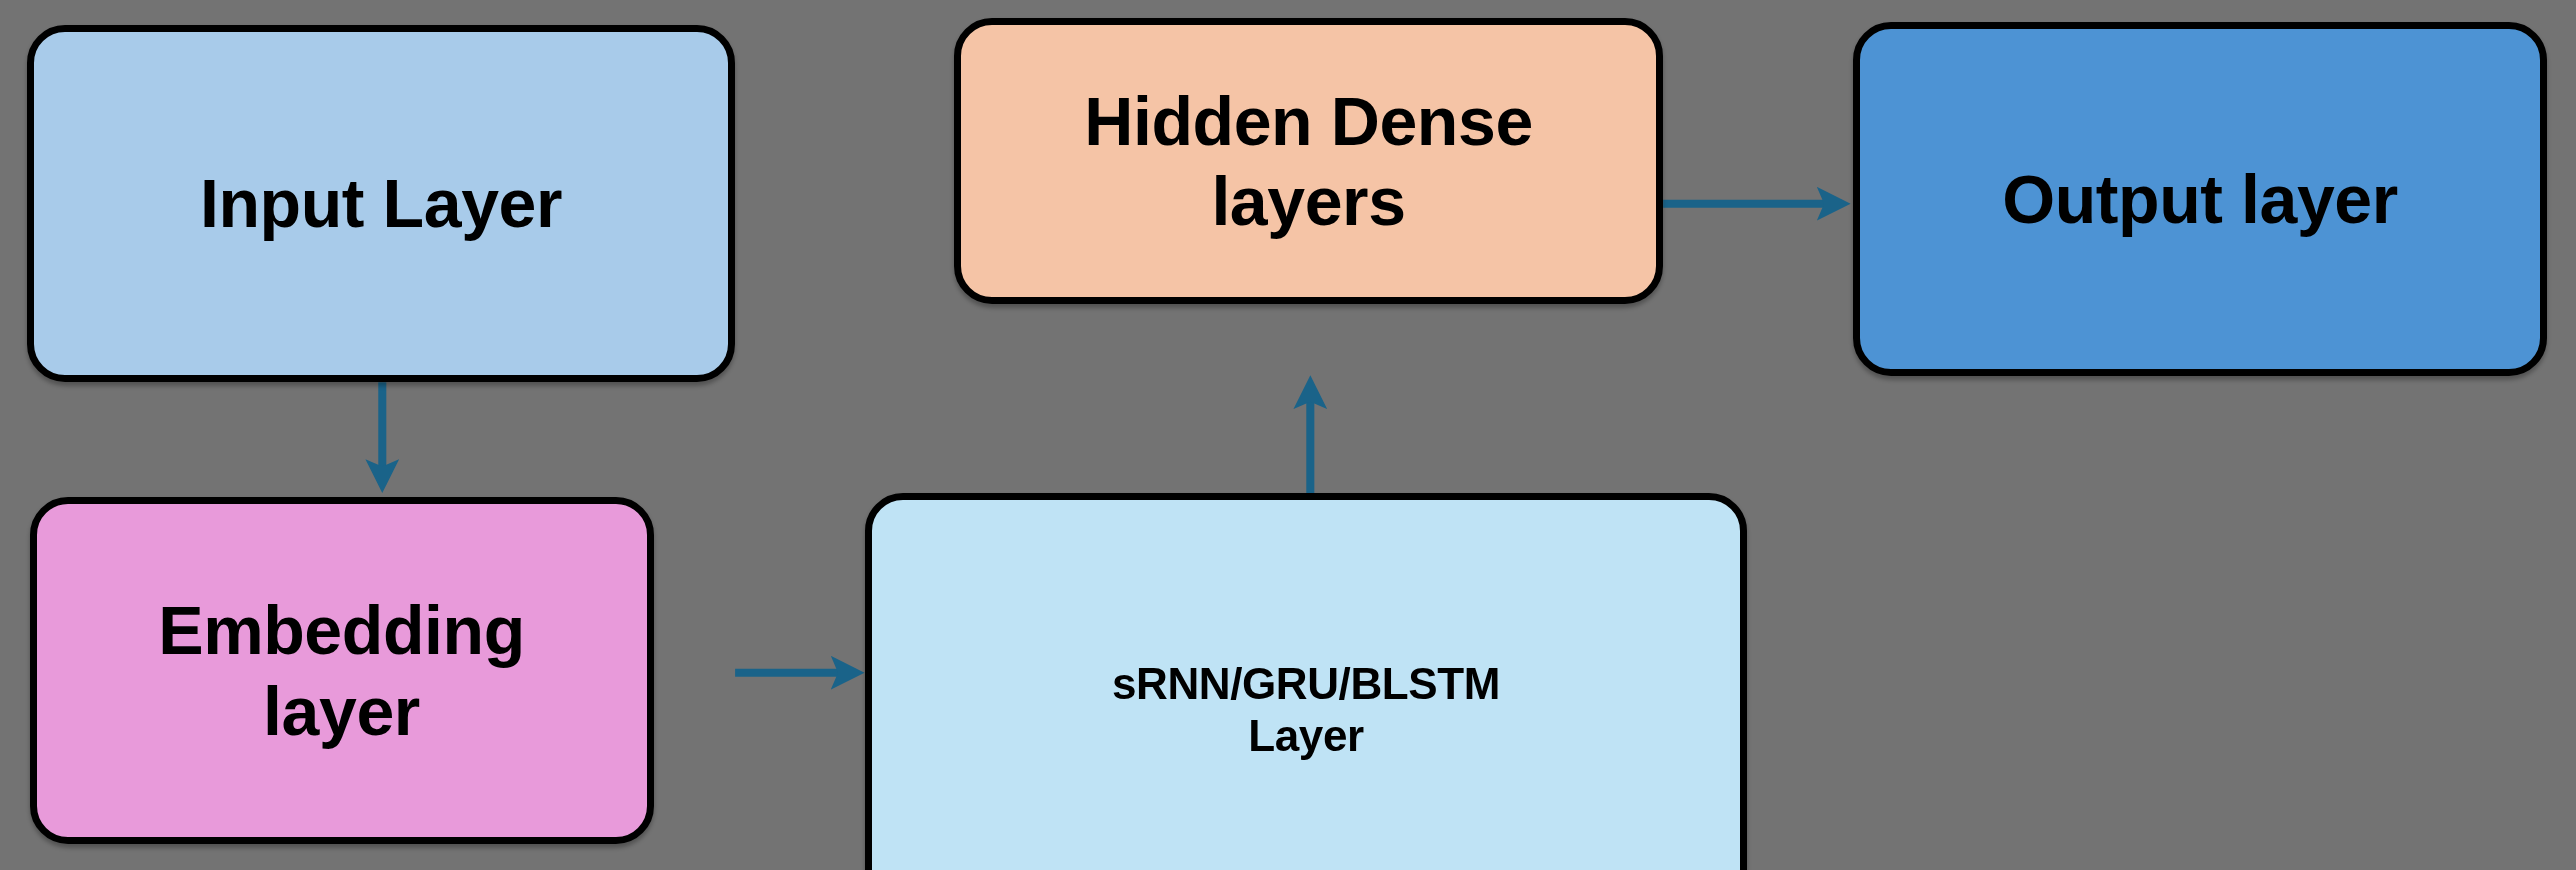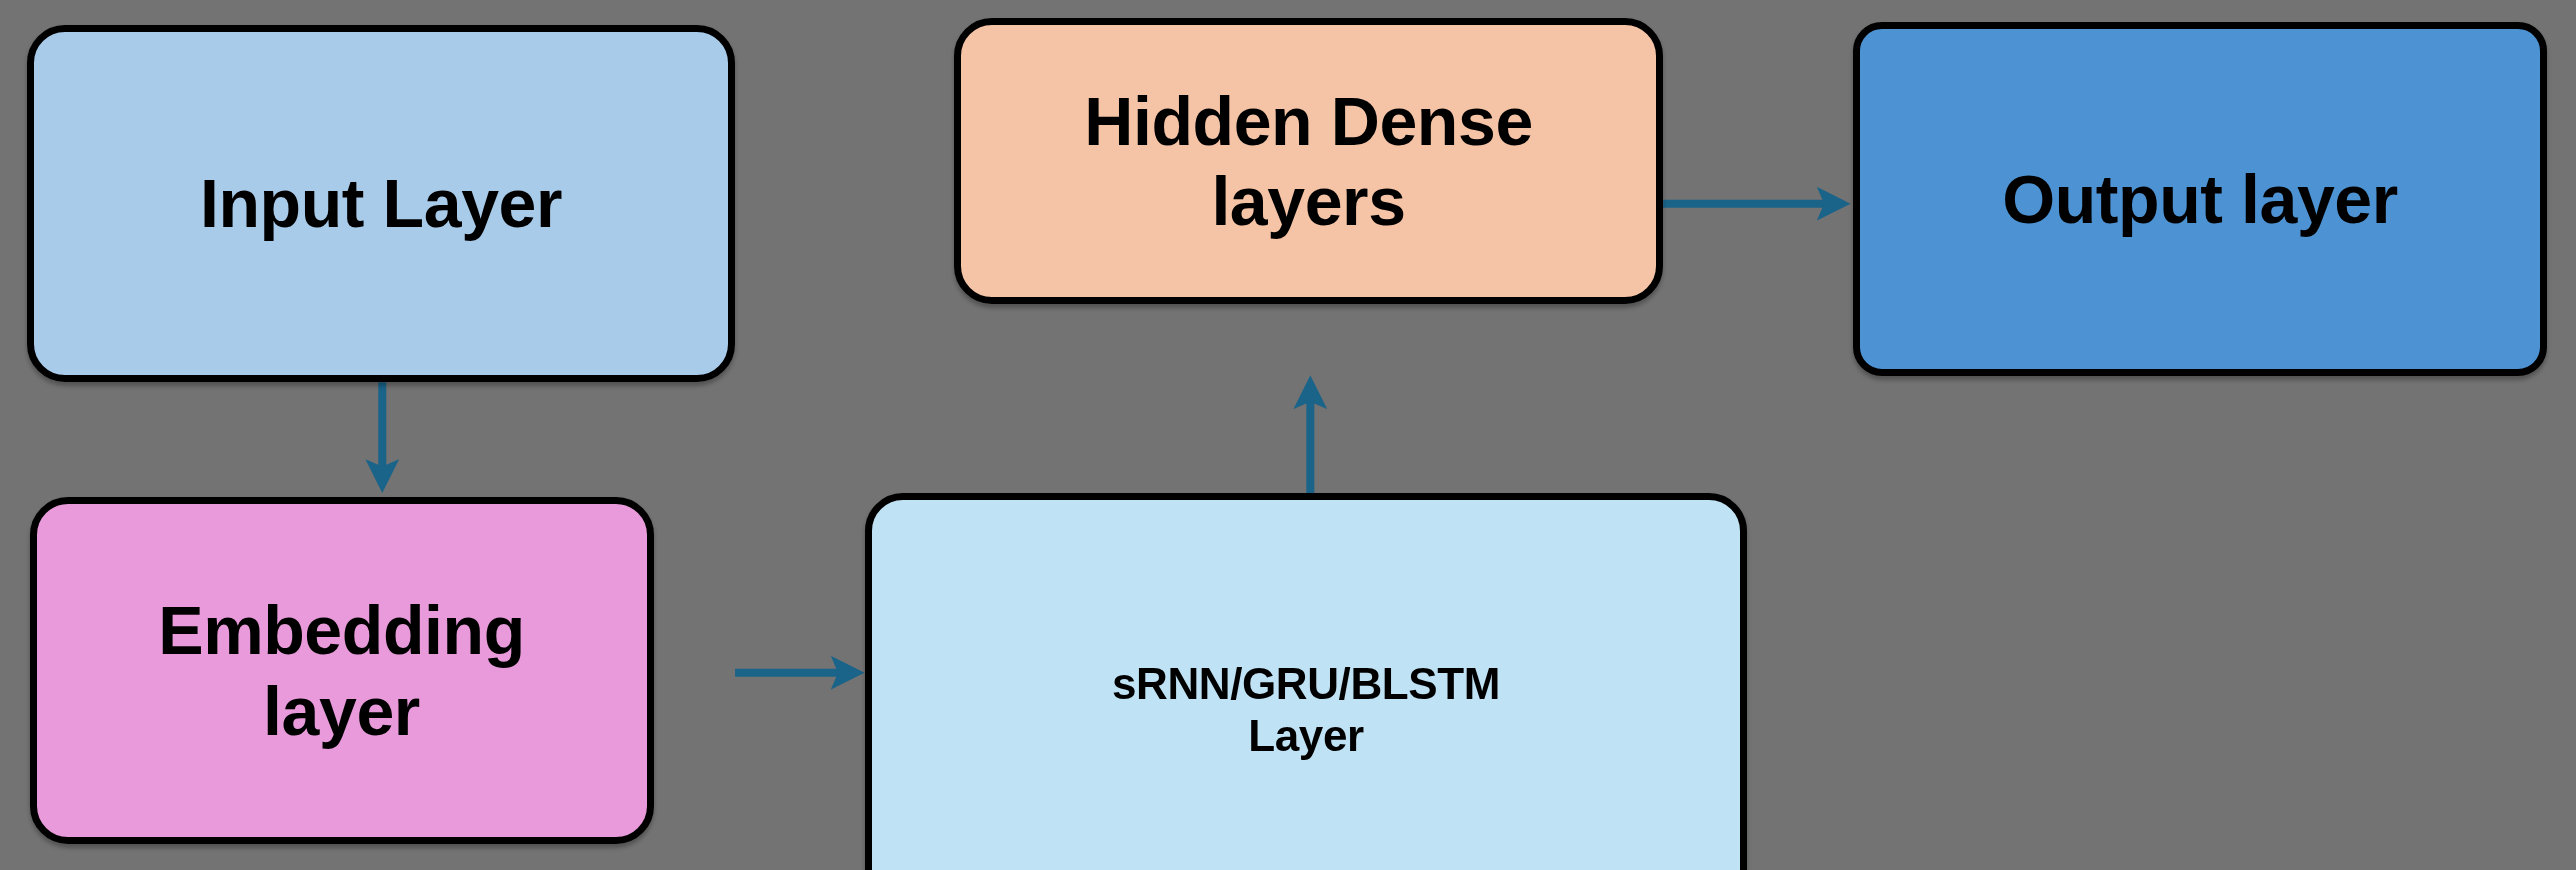--- a/index.html
+++ b/index.html
@@ -58,21 +58,20 @@
     width: 709px; height: 286px;
     background: #f5c4a6;
     font-size: 68px;
     align-items: center;
   }
   #node-output {
     left: 1853px; top: 22px;
     width: 694px; height: 354px;
     background: #4d93d4;
     font-size: 68px;
-    border-radius: 29px;
   }
   #node-embedding {
     left: 29.5px;  top: 497px;
     width: 624px; height: 347px;
     background: #e89ada;
     font-size: 68px;
   }
   #node-rnn {
     left: 865px; top: 493px;
     width: 882px; height: 433px;

